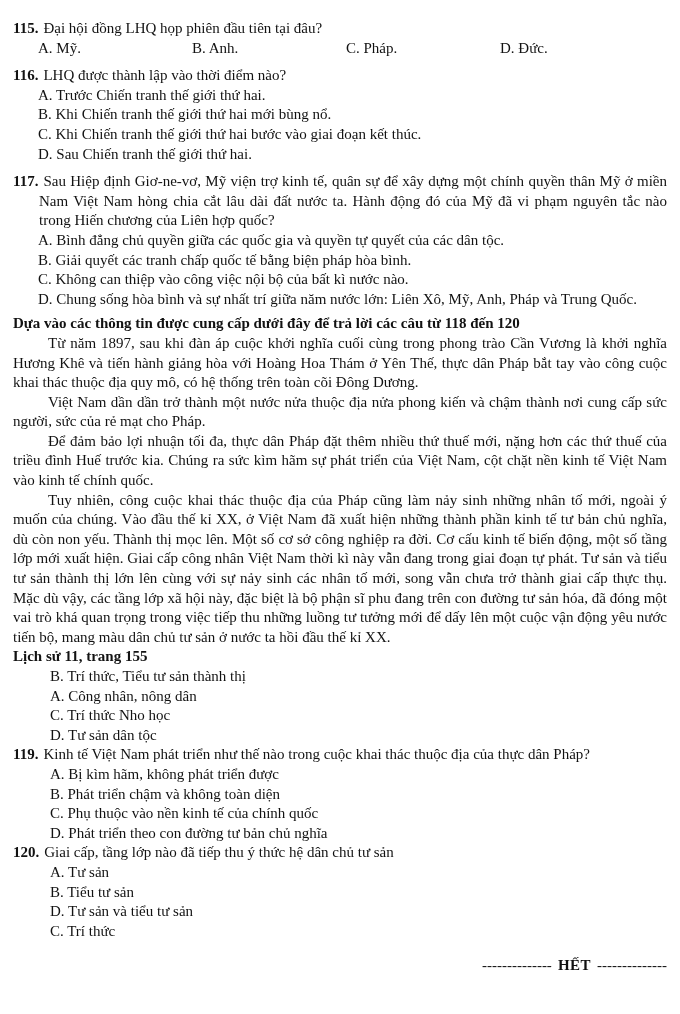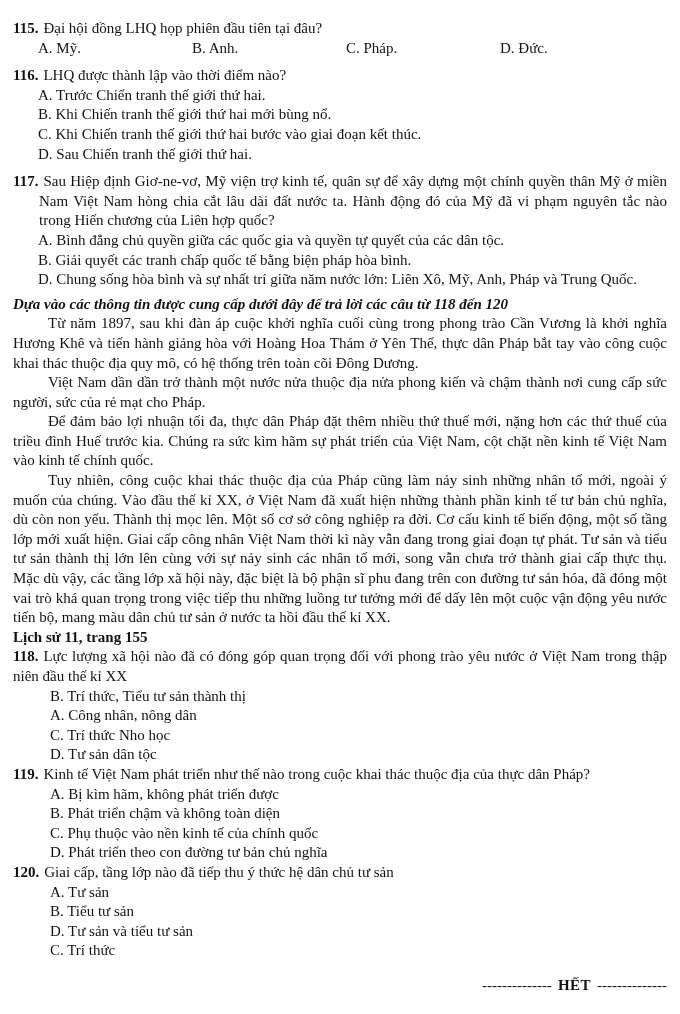--- a/index.html
+++ b/index.html
@@ -16,21 +16,21 @@
     overflow: hidden;
   }
   .q { text-align: justify; }
   .num { font-weight: 700; padding-right: 5px; }
   .hang { padding-left: 26px; text-indent: -26px; margin-top: 8px; }
   .opts-row { display: flex; padding-left: 25px; align-items: flex-end; }
   .opts-row .opt-col { flex: 0 0 154px; }
   .opts-row .opt-col:last-child { flex: 1 1 auto; }
   .opt1 { padding-left: 25px; text-align: justify; }
   .opt2 { padding-left: 37px; text-align: justify; }
-  .instruction { font-weight: 700; margin-top: 5px; text-align: justify; font-style: italic; }
+  .instruction { font-weight: 700; margin-top: 5px; text-align: justify; }
   .para { text-align: justify; text-indent: 35px; }
   .source { text-align: left; font-weight: bold; }
   .footer { text-align: right; margin-top: 15px; }
   .footer .het { font-weight: 700; padding: 0 6px; letter-spacing: 0.5px; }
 </style>
 </head>
 <body>
 
 <div class="page">
 
@@ -50,32 +50,30 @@
   <div class="opt1">A. Trước Chiến tranh thế giới thứ hai.</div>
   <div class="opt1">B. Khi Chiến tranh thế giới thứ hai mới bùng nổ.</div>
   <div class="opt1">C. Khi Chiến tranh thế giới thứ hai bước vào giai đoạn kết thúc.</div>
   <div class="opt1">D. Sau Chiến tranh thế giới thứ hai.</div>
 
   <div class="q hang">
     <span class="num">117.</span><span>Sau Hiệp định Giơ-ne-vơ, Mỹ viện trợ kinh tế, quân sự để xây dựng một chính quyền thân Mỹ ở miền Nam Việt Nam hòng chia cắt lâu dài đất nước ta. Hành động đó của Mỹ đã vi phạm nguyên tắc nào trong Hiến chương của Liên hợp quốc?</span>
   </div>
   <div class="opt1">A. Bình đẳng chủ quyền giữa các quốc gia và quyền tự quyết của các dân tộc.</div>
   <div class="opt1">B. Giải quyết các tranh chấp quốc tế bằng biện pháp hòa bình.</div>
+  <div class="opt1">C. Không can thiệp vào công việc nội bộ của bất kì nước nào.</div>
   <div class="opt1">D. Chung sống hòa bình và sự nhất trí giữa năm nước lớn: Liên Xô, Mỹ, Anh, Pháp và Trung Quốc.</div>
 
   <div class="instruction">Dựa vào các thông tin được cung cấp dưới đây để trả lời các câu từ 118 đến 120</div>
   <div class="para">Từ năm 1897, sau khi đàn áp cuộc khởi nghĩa cuối cùng trong phong trào Cần Vương là khởi nghĩa Hương Khê và tiến hành giảng hòa với Hoàng Hoa Thám ở Yên Thế, thực dân Pháp bắt tay vào công cuộc khai thác thuộc địa quy mô, có hệ thống trên toàn cõi Đông Dương.</div>
   <div class="para">Việt Nam dần dần trở thành một nước nửa thuộc địa nửa phong kiến và chậm thành nơi cung cấp sức người, sức của rẻ mạt cho Pháp.</div>
   <div class="para">Để đảm bảo lợi nhuận tối đa, thực dân Pháp đặt thêm nhiều thứ thuế mới, nặng hơn các thứ thuế của triều đình Huế trước kia. Chúng ra sức kìm hãm sự phát triển của Việt Nam, cột chặt nền kinh tế Việt Nam vào kinh tế chính quốc.</div>
   <div class="para">Tuy nhiên, công cuộc khai thác thuộc địa của Pháp cũng làm nảy sinh những nhân tố mới, ngoài ý muốn của chúng. Vào đầu thế kỉ XX, ở Việt Nam đã xuất hiện những thành phần kinh tế tư bản chủ nghĩa, dù còn non yếu. Thành thị mọc lên. Một số cơ sở công nghiệp ra đời. Cơ cấu kinh tế biến động, một số tầng lớp mới xuất hiện. Giai cấp công nhân Việt Nam thời kì này vẫn đang trong giai đoạn tự phát. Tư sản và tiểu tư sản thành thị lớn lên cùng với sự nảy sinh các nhân tố mới, song vẫn chưa trở thành giai cấp thực thụ. Mặc dù vậy, các tầng lớp xã hội này, đặc biệt là bộ phận sĩ phu đang trên con đường tư sản hóa, đã đóng một vai trò khá quan trọng trong việc tiếp thu những luồng tư tưởng mới để dấy lên một cuộc vận động yêu nước tiến bộ, mang màu dân chủ tư sản ở nước ta hồi đầu thế kỉ XX.</div>
   <div class="source">Lịch sử 11, trang 155</div>
 
-  <div class="q">
-    <span class="num">118.</span><span>Lực lượng xã hội nào đã có đóng góp quan trọng đối với phong trào yêu nước ở Việt Nam trong thập niên đầu thế kỉ XX</span>
-  </div>
   <div class="opt2">B. Trí thức, Tiểu tư sản thành thị</div>
   <div class="opt2">A. Công nhân, nông dân</div>
   <div class="opt2">C. Trí thức Nho học</div>
   <div class="opt2">D. Tư sản dân tộc</div>
 
   <div class="q">
     <span class="num">119.</span><span>Kinh tế Việt Nam phát triển như thế nào trong cuộc khai thác thuộc địa của thực dân Pháp?</span>
   </div>
   <div class="opt2">A. Bị kìm hãm, không phát triển được</div>
   <div class="opt2">B. Phát triển chậm và không toàn diện</div>

